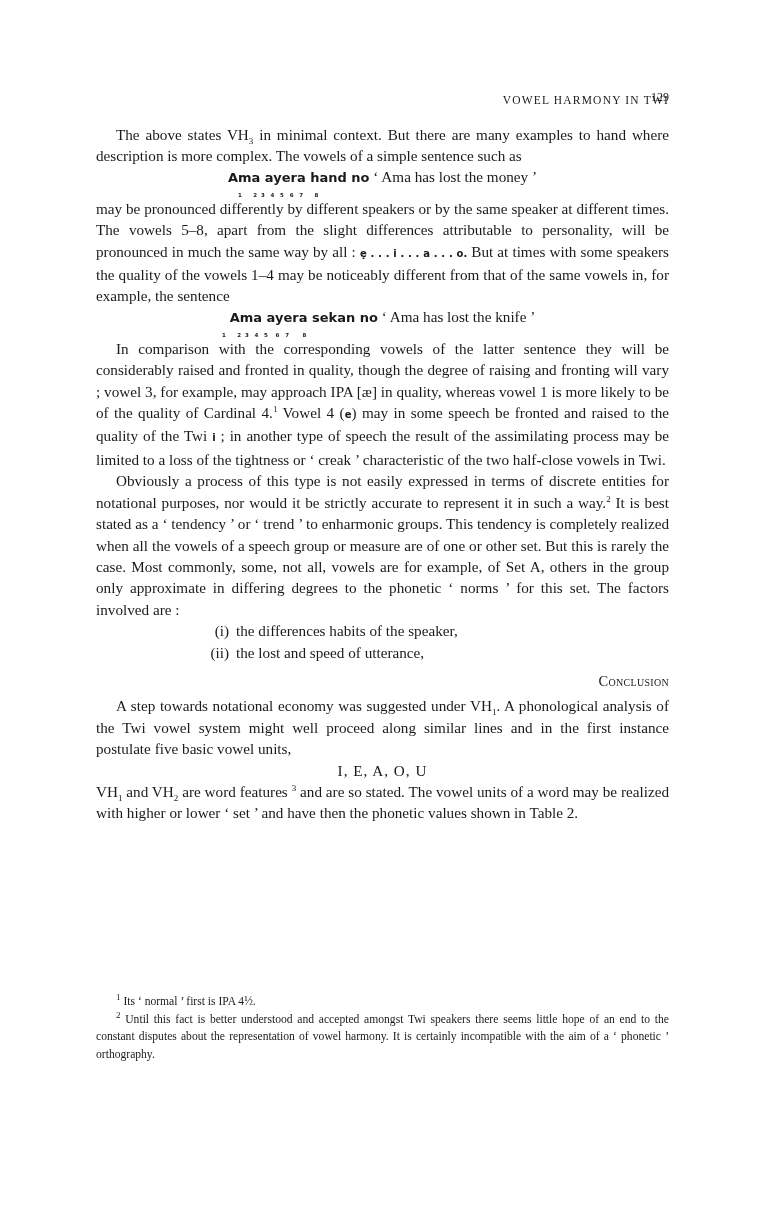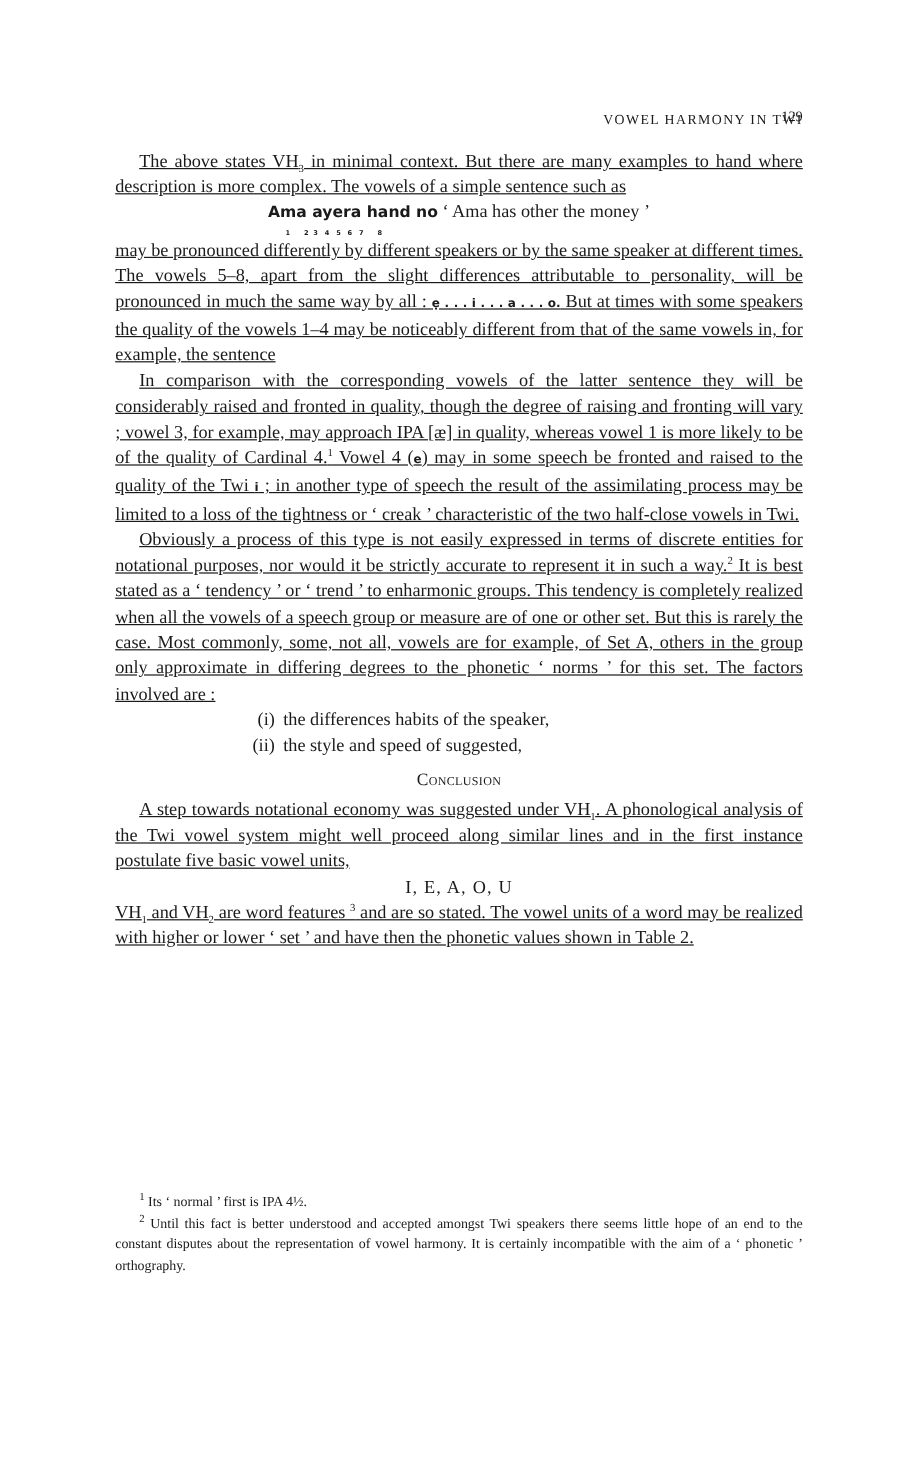--- a/index.html
+++ b/index.html
@@ -5,31 +5,31 @@
   html, body { margin: 0; padding: 0; background: #ffffff; }
   body { width: 760px; height: 1232px; position: relative; overflow: hidden;
          font-family: "Liberation Serif", "DejaVu Serif", serif; color: #1a1a1a; }
   .page { position: absolute; left: 96px; top: 0; width: 573px; }
   .running-head { position: absolute; top: 90px; left: 0; width: 573px; height: 20px; }
   .running-title { position: absolute; left: 0; width: 573px; text-align: right;
                    font-size: 11.5px; letter-spacing: 1.2px; top: 4px; }
   .page-number { position: absolute; right: 0; top: 0; font-size: 12px; }
   .body { position: absolute; top: 124px; left: 0; width: 573px;
           font-size: 15.2px; line-height: 21.4px; text-align: justify; }
-  .body p { margin: 0; text-decoration: underline; }
+  .body p { margin: 0; }
   .indent { text-indent: 20px; }
   .example { text-align: center; line-height: 20px; position: relative; height: 31px; }
   .example .tw { font-family: "DejaVu Sans", sans-serif; font-weight: bold; font-size: 13px; }
   .nums { position: absolute; top: 18px; font-family: "DejaVu Sans", sans-serif;
           font-size: 5.5px; font-weight: bold; letter-spacing: 0; white-space: pre; }
   .b { font-family: "DejaVu Sans", sans-serif; font-weight: bold; font-size: 10px; }
   .list { margin: 0; padding: 0; list-style: none; }
   .list li { display: flex; }
   .list .n { width: 140px; text-align: right; padding-right: 7px; box-sizing: border-box; }
-  .heading { text-align: center; font-variant: small-caps; font-size: 14.5px; margin: 8px 0 3px; letter-spacing: .3px; }
+  .heading { text-align: right; font-variant: small-caps; font-size: 14.5px; margin: 8px 0 3px; letter-spacing: .3px; }
   .units { text-align: center; letter-spacing: 1px; }
   sup, sub { font-size: 9px; line-height: 0; }
   .footnotes { position: absolute; top: 993px; left: 0; width: 573px;
                font-size: 11.6px; line-height: 17.6px; text-align: justify; }
   .footnotes p { margin: 0; text-indent: 20px; }
 </style>
 </head>
 <body>
 
 <div class="page">
@@ -37,39 +37,43 @@
   <div class="running-head">
     <div class="running-title">VOWEL HARMONY IN TWI</div>
     <div class="page-number">129</div>
   </div>
 
   <div class="body">
 
     <p class="indent"><span>The above states VH</span><sub>3</sub><span> in minimal context.  But there are many examples to hand where description is more complex.  The vowels of a simple sentence such as</span></p>
 
     <div class="example">
-      <span class="tw">Ama ayera hand no</span><span> ‘ Ama has other the money ’</span>
+      <span class="tw">Ama ayera hand no</span><span> ‘ Ama has lost the money ’</span>
       <div class="nums" style="left:142px;">1      2  3   4   5   6   7      8</div>
     </div>
 
     <p><span>may be pronounced differently by different speakers or by the same speaker at different times.  The vowels 5–8, apart from the slight differences attributable to personality, will be pronounced in much the same way by all :  </span><span class="b">ẹ . . . i . . . a . . . o.</span><span>  But at times with some speakers the quality of the vowels 1–4 may be noticeably different from that of the same vowels in, for example, the sentence</span></p>
 
+    <div class="example">
+      <span class="tw">Ama ayera sekan no</span><span> ‘ Ama has lost the knife ’</span>
+      <div class="nums" style="left:126px;">1      2  3   4   5    6   7       8</div>
+    </div>
 
     <p class="indent"><span>In comparison with the corresponding vowels of the latter sentence they will be considerably raised and fronted in quality, though the degree of raising and fronting will vary ;  vowel 3, for example, may approach IPA [æ] in quality, whereas vowel 1 is more likely to be of the quality of Cardinal 4.</span><sup>1</sup><span>  Vowel 4 (</span><span class="b">e</span><span>) may in some speech be fronted and raised to the quality of the Twi </span><span class="b">i</span><span> ;  in another type of speech the result of the assimilating process may be limited to a loss of the tightness or ‘ creak ’ characteristic of the two half-close vowels in Twi.</span></p>
 
     <p class="indent"><span>Obviously a process of this type is not easily expressed in terms of discrete entities for notational purposes, nor would it be strictly accurate to represent it in such a way.</span><sup>2</sup><span>  It is best stated as a ‘ tendency ’ or ‘ trend ’ to enharmonic groups.  This tendency is completely realized when all the vowels of a speech group or measure are of one or other set.  But this is rarely the case.  Most commonly, some, not all, vowels are for example, of Set A, others in the group only approximate in differing degrees to the phonetic ‘ norms ’ for this set.  The factors involved are :</span></p>
 
     <ul class="list">
       <li>
           <span class="n">(i)</span>
           <span>the differences habits of the speaker,</span>
         </li>
       <li>
           <span class="n">(ii)</span>
-          <span>the style and speed of suggested,</span>
+          <span>the lost and speed of utterance,</span>
         </li>
     </ul>
 
 
     <div class="heading">Conclusion</div>
 
     <p class="indent"><span>A step towards notational economy was suggested under VH</span><sub>1</sub><span>.  A phonological analysis of the Twi vowel system might well proceed along similar lines and in the first instance postulate five basic vowel units,</span></p>
 
     <div class="units">I,  E,  A,  O,  U</div>
 

